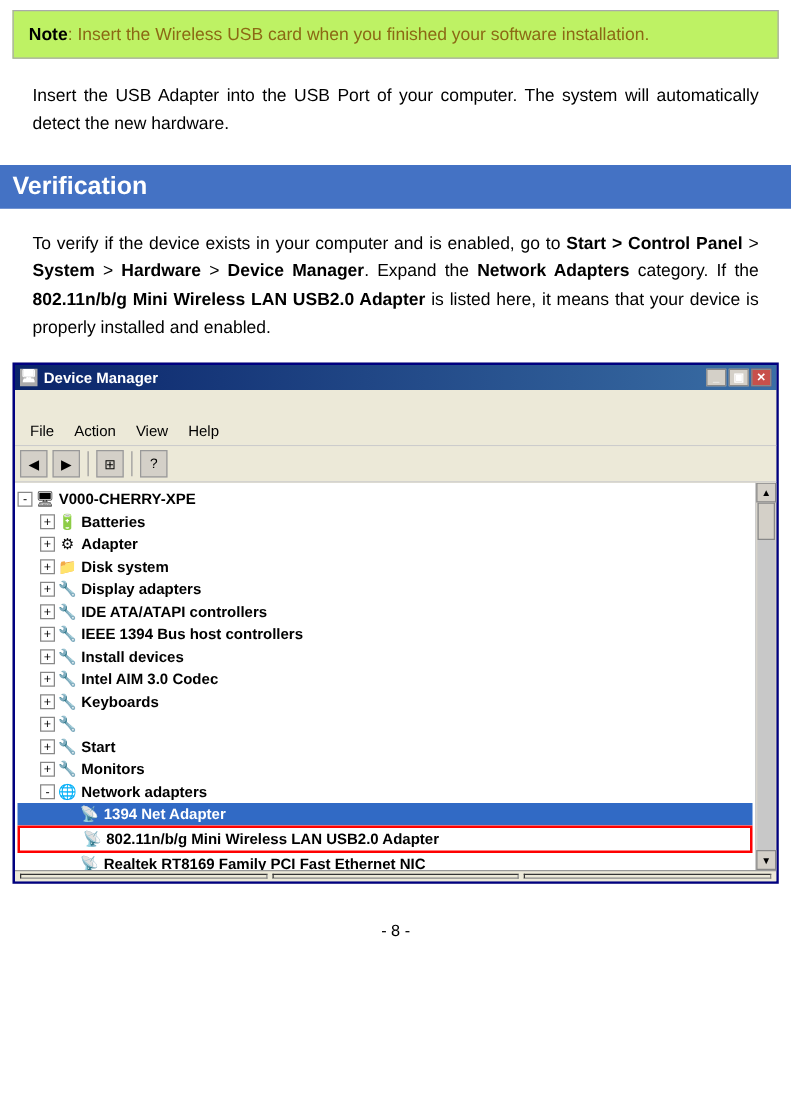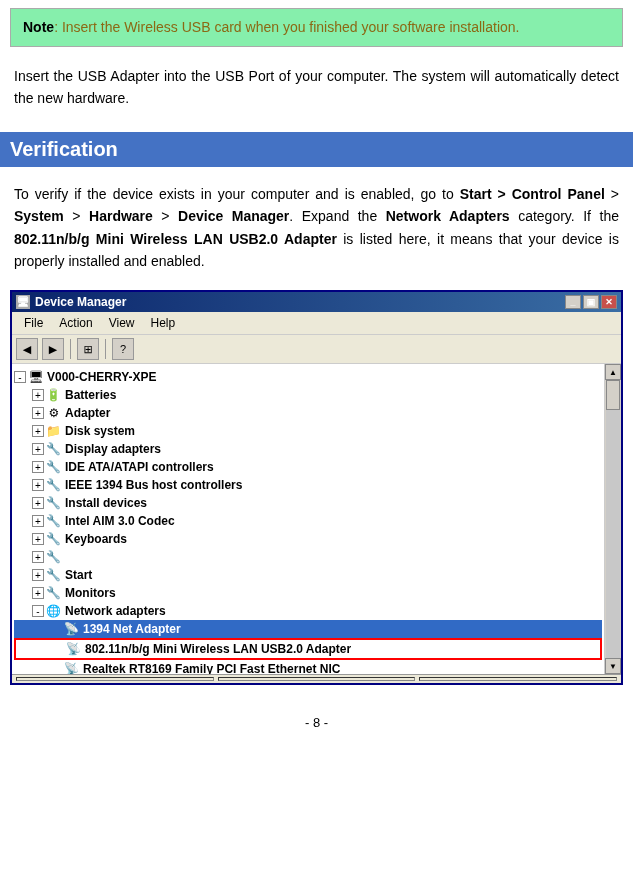--- a/index.html
+++ b/index.html
@@ -17,37 +17,37 @@
       background: #4472C4;
       color: #fff;
       font-size: 20px;
       font-weight: bold;
       padding: 6px 10px;
       margin-bottom: 10px;
     }
 
     .note-box {
       border: 1px solid #aaa;
-      background: #86efac;
+      background: #bef264;
       padding: 8px 12px;
       margin: 8px 10px 12px 10px;
       font-size: 14px;
       line-height: 1.5;
     }
 
     .note-box .note-label {
       font-weight: bold;
     }
 
     .note-box .note-text {
       color: #8B6914;
     }
 
     .body-text {
-      padding: 6px 14px;
+      padding: 6px 26px;
       font-size: 14px;
       line-height: 1.6;
       text-align: justify;
     }
 
     .section-gap {
       height: 16px;
     }
 
     
@@ -113,20 +113,21 @@
       display: flex;
       gap: 0;
       padding: 2px 4px;
       font-size: 12px;
       border-bottom: 1px solid #ccc;
     }
 
     .dm-menu-item {
       padding: 2px 8px;
       cursor: pointer;
+      margin-top: 22px;
     }
 
     .dm-toolbar {
       background: #ece9d8;
       display: flex;
       align-items: center;
       padding: 3px 4px;
       gap: 4px;
       border-bottom: 1px solid #ccc;
     }

